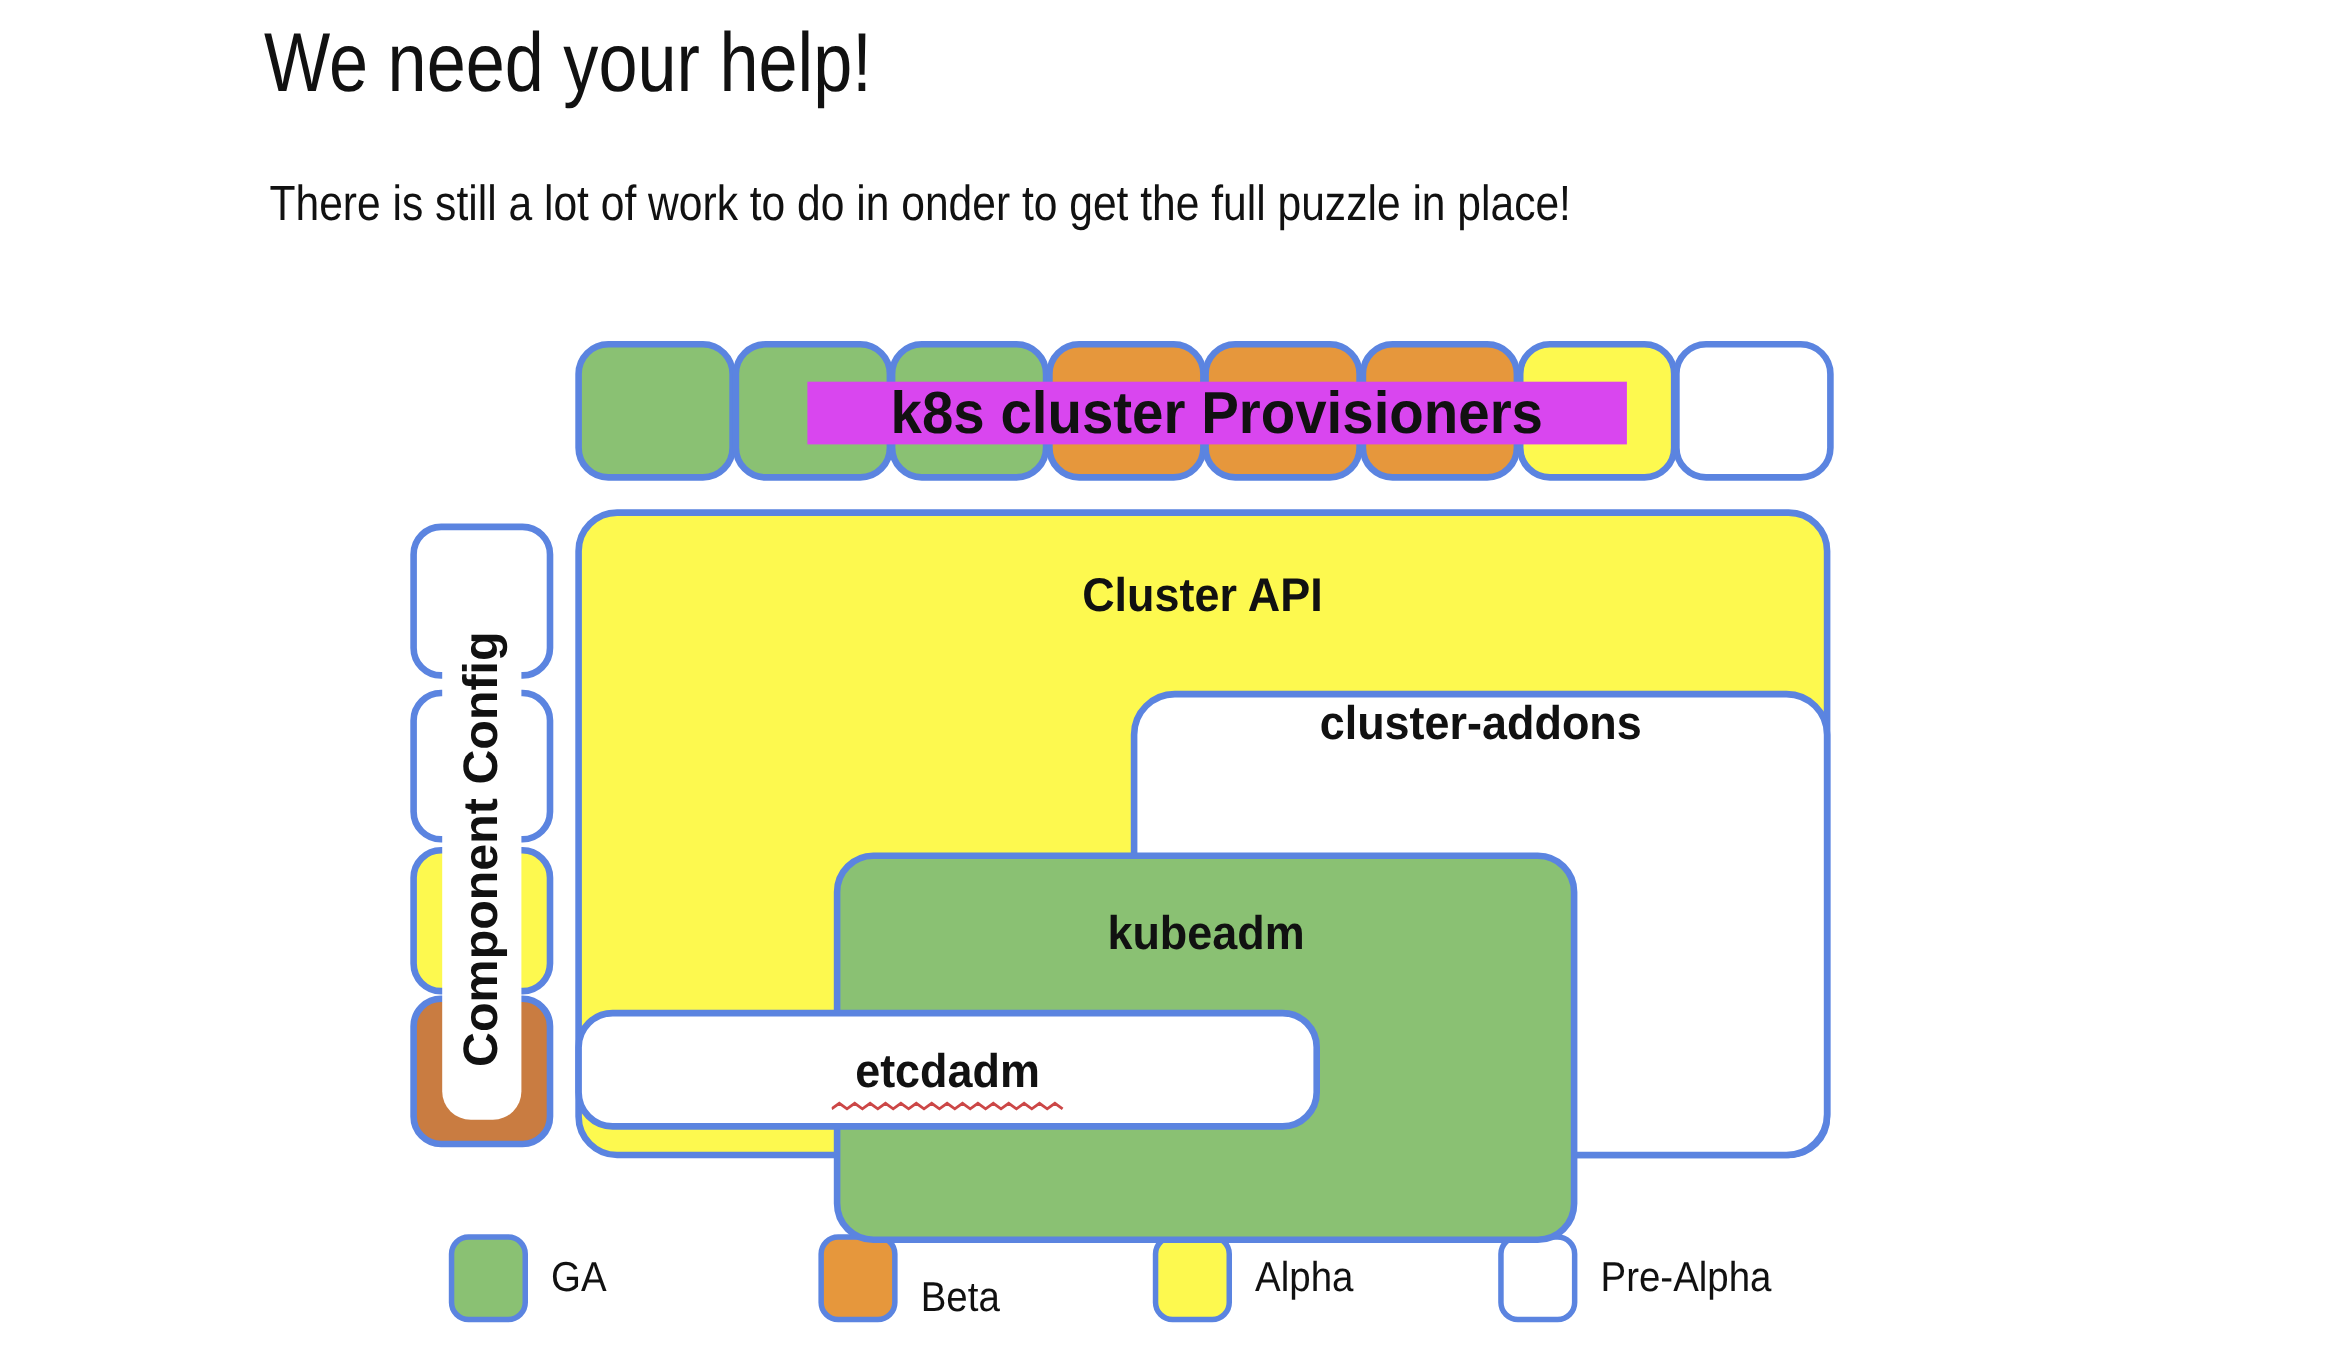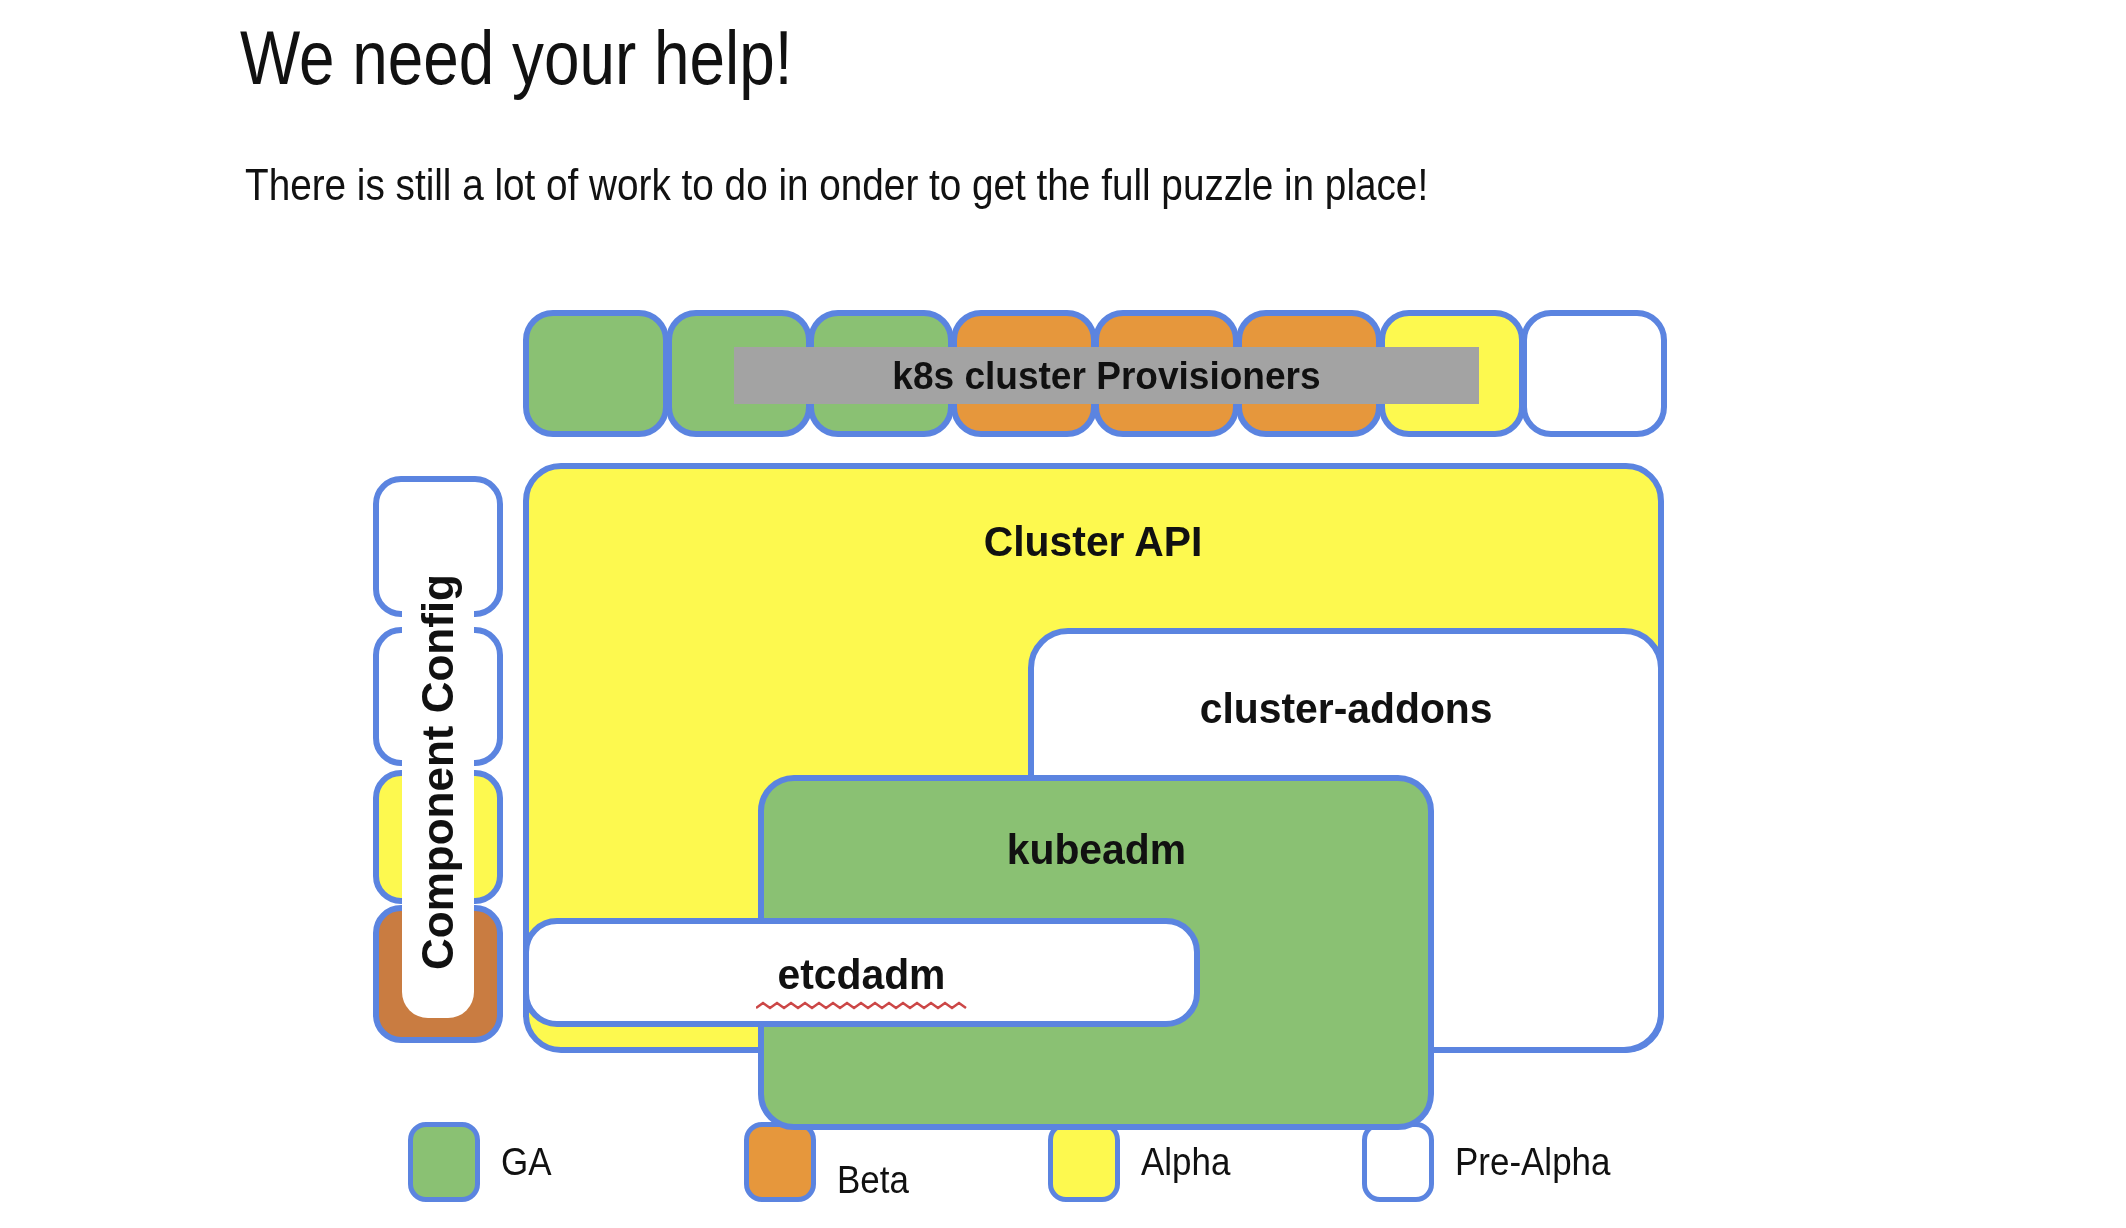--- a/index.html
+++ b/index.html
@@ -27,43 +27,43 @@
   }
   .f-ga{background:var(--ga-green);}
   .f-beta{background:var(--beta-orange);}
   .f-alpha{background:var(--alpha-yellow);}
   .f-pre{background:var(--pre-alpha-white);}
   .f-betadark{background:var(--config-beta-brown);}
   
   .prov-square{ top:310px; width:146px; height:127px; z-index:1; }
   .prov-label{
     position:absolute; left:734px; top:347px; width:745px; height:57px;
-    background:#a3a3a3; z-index:2; display:flex; align-items:center; justify-content:center;
-    font-size:39px; font-weight:700; line-height:1;
+    background:#d946ef; z-index:2; display:flex; align-items:center; justify-content:center;
+    font-size:54px; font-weight:700; line-height:1;
   }
   
   .cc-square{ left:373px; width:130px; z-index:1; border-radius:28px; }
   .cc-label{
     position:absolute; left:402px; top:526px; width:72px; height:492px;
     background:#fff; border-radius:26px; z-index:2;
     display:flex; align-items:center; justify-content:center;
   }
   .cc-label .vtext{
     writing-mode:vertical-rl; transform:rotate(180deg);
     font-size:44px; font-weight:700; white-space:nowrap; line-height:1;
   }
   
   .box{ position:absolute; box-sizing:border-box; border:6px solid var(--border-blue); }
   .box-title{ font-size:43px; font-weight:700; text-align:center; }
   .box-clusterapi{ left:523px; top:463px; width:1141px; height:590px; border-radius:38px;
     background:var(--alpha-yellow); z-index:1; }
   .box-clusterapi .box-title{ margin-top:48px; }
   .box-addons{ left:1028px; top:628px; width:636px; height:425px; border-radius:40px;
     background:var(--pre-alpha-white); z-index:2; }
-  .box-addons .box-title{ margin-top:50px; }
+  .box-addons .box-title{ }
   .box-kubeadm{ left:758px; top:775px; width:676px; height:355px; border-radius:36px;
     background:var(--ga-green); z-index:3; }
   .box-kubeadm .box-title{ margin-top:44px; }
   .box-etcdadm{ left:523px; top:918px; width:677px; height:109px; border-radius:34px;
     background:var(--pre-alpha-white); z-index:4; }
   .box-etcdadm .box-title{ margin-top:26px; }
   .squiggle{ display:block; margin:2px auto 0; }
   
   .legend-item{ position:absolute; top:1122px; display:flex; align-items:center; gap:21px; z-index:1;}
   .legend-swatch{

